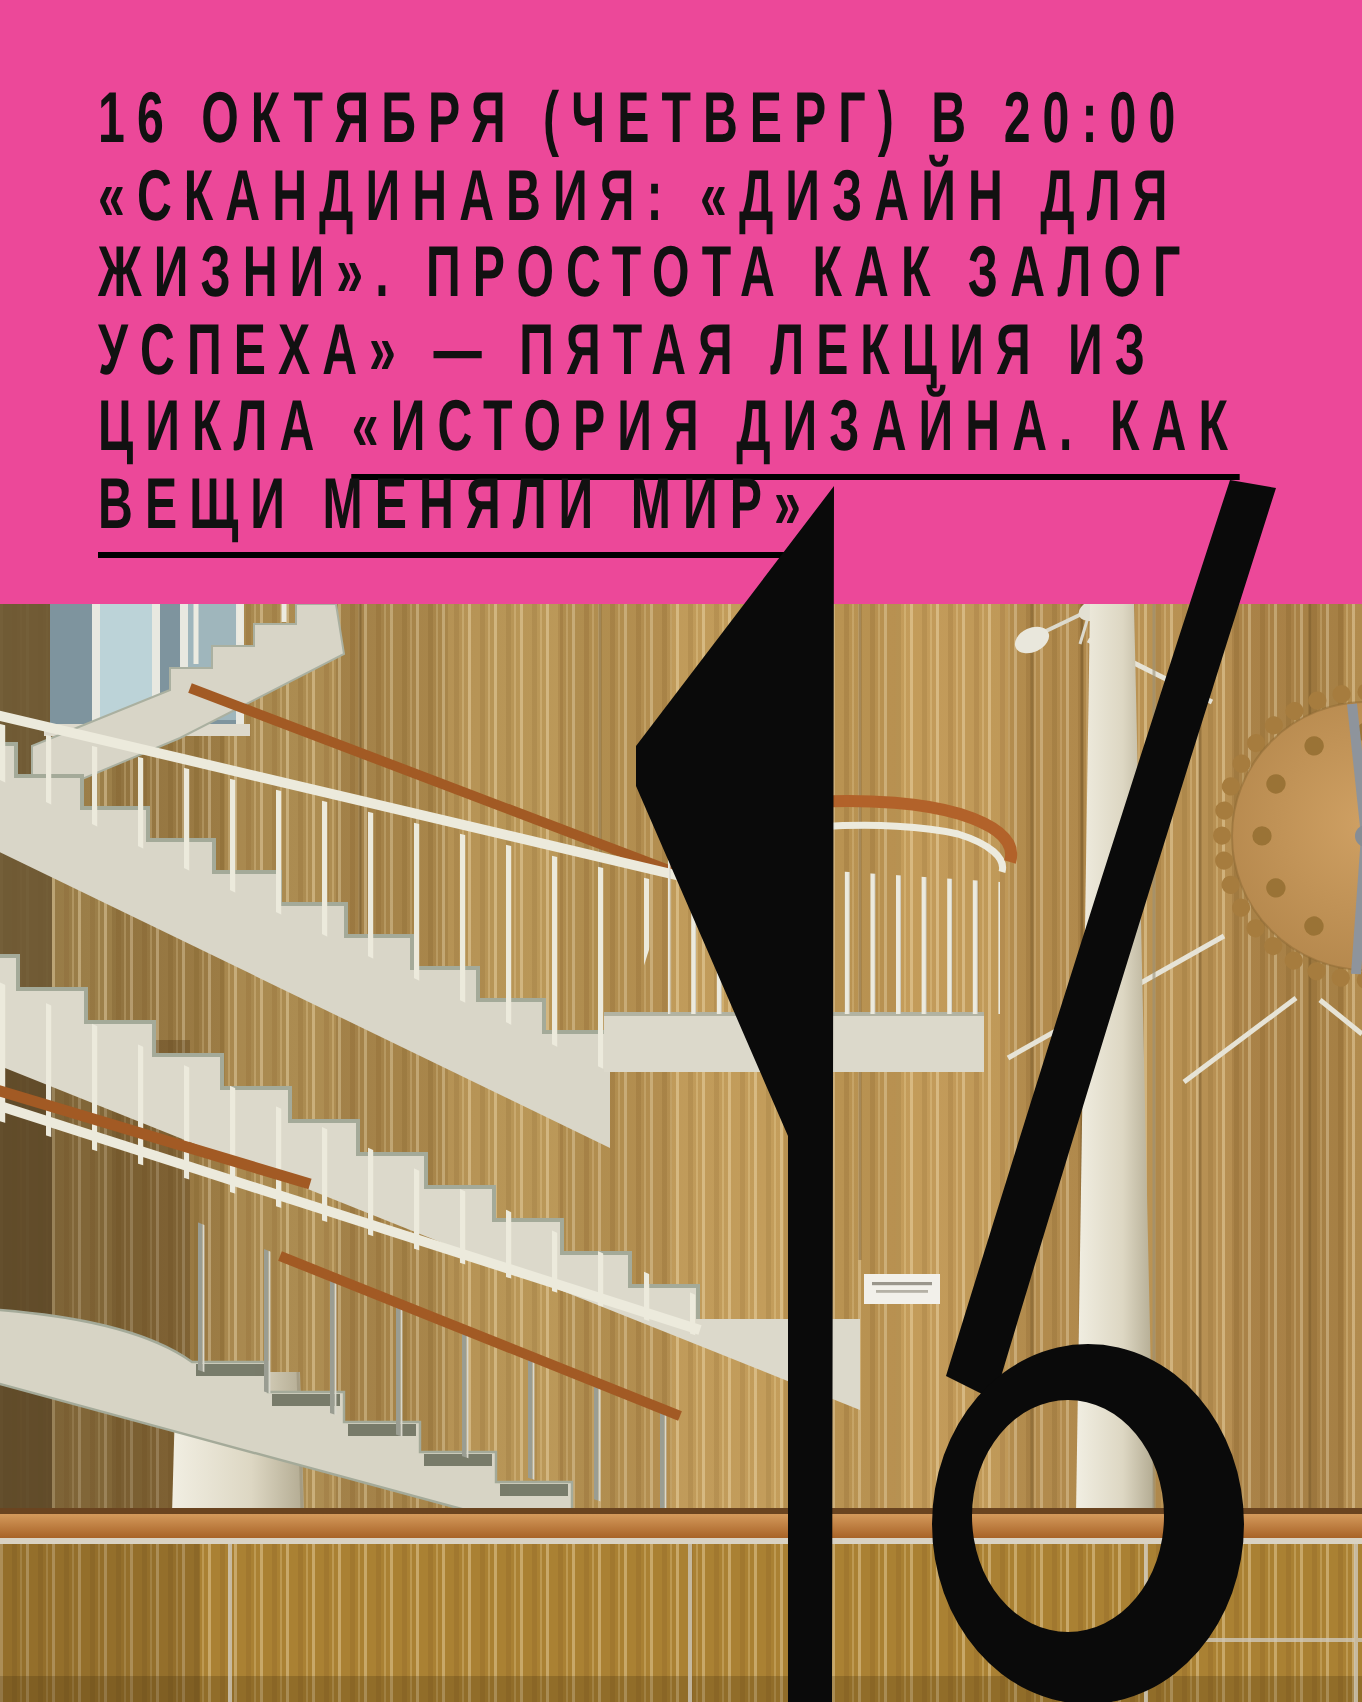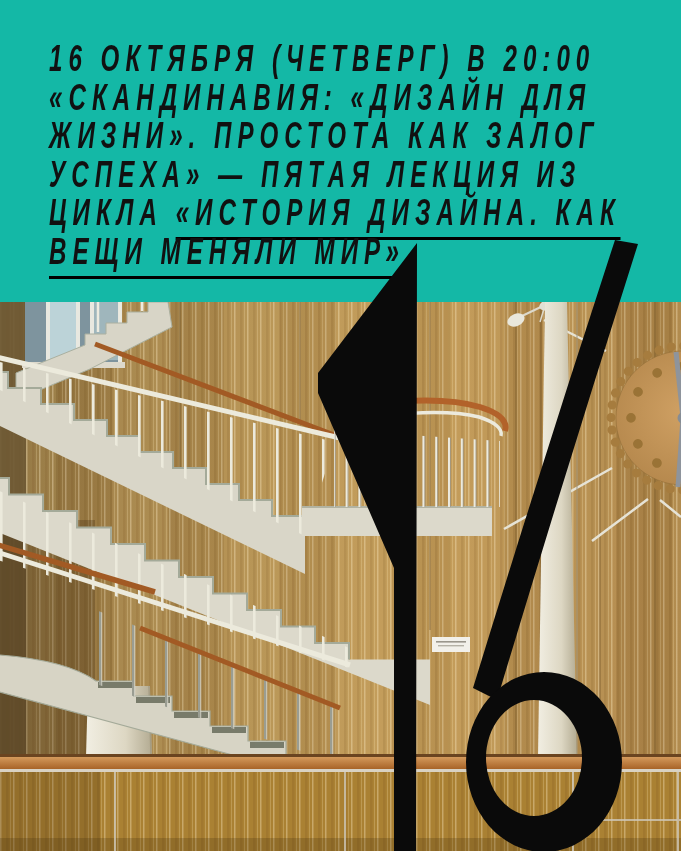--- a/index.html
+++ b/index.html
@@ -1,17 +1,17 @@
 <!DOCTYPE html>
 <html><head>
 <meta charset="utf-8">
 <style>
   html,body{margin:0;padding:0;background:#ffffff;}
-  .poster{position:relative;width:681px;height:851px;background:#14b8a6;overflow:hidden;
-          font-family:"Liberation Sans","DejaVu Sans",sans-serif;font-style:italic;}
+  .poster{position:relative;width:681px;height:851px;background:#ec4899;overflow:hidden;
+          font-family:"Liberation Sans","DejaVu Sans",sans-serif;}
   .headline{position:absolute;left:49px;top:40px;width:1020px;
             font-size:36px;font-weight:700;line-height:38.5px;letter-spacing:9px;
             color:#111111;white-space:nowrap;
             transform:scaleX(0.67);transform-origin:0 0;}
   .headline .hl-line{display:block;}
   .u{border-bottom:3.5px solid #000;padding-bottom:4px;}
   .photo{position:absolute;left:0;top:302px;width:681px;height:549px;}
   .photo svg{display:block;}
   .numeral{position:absolute;left:0;top:0;width:681px;height:851px;pointer-events:none;}
   .sr-only{position:absolute;width:1px;height:1px;overflow:hidden;clip:rect(0 0 0 0);white-space:nowrap;}

